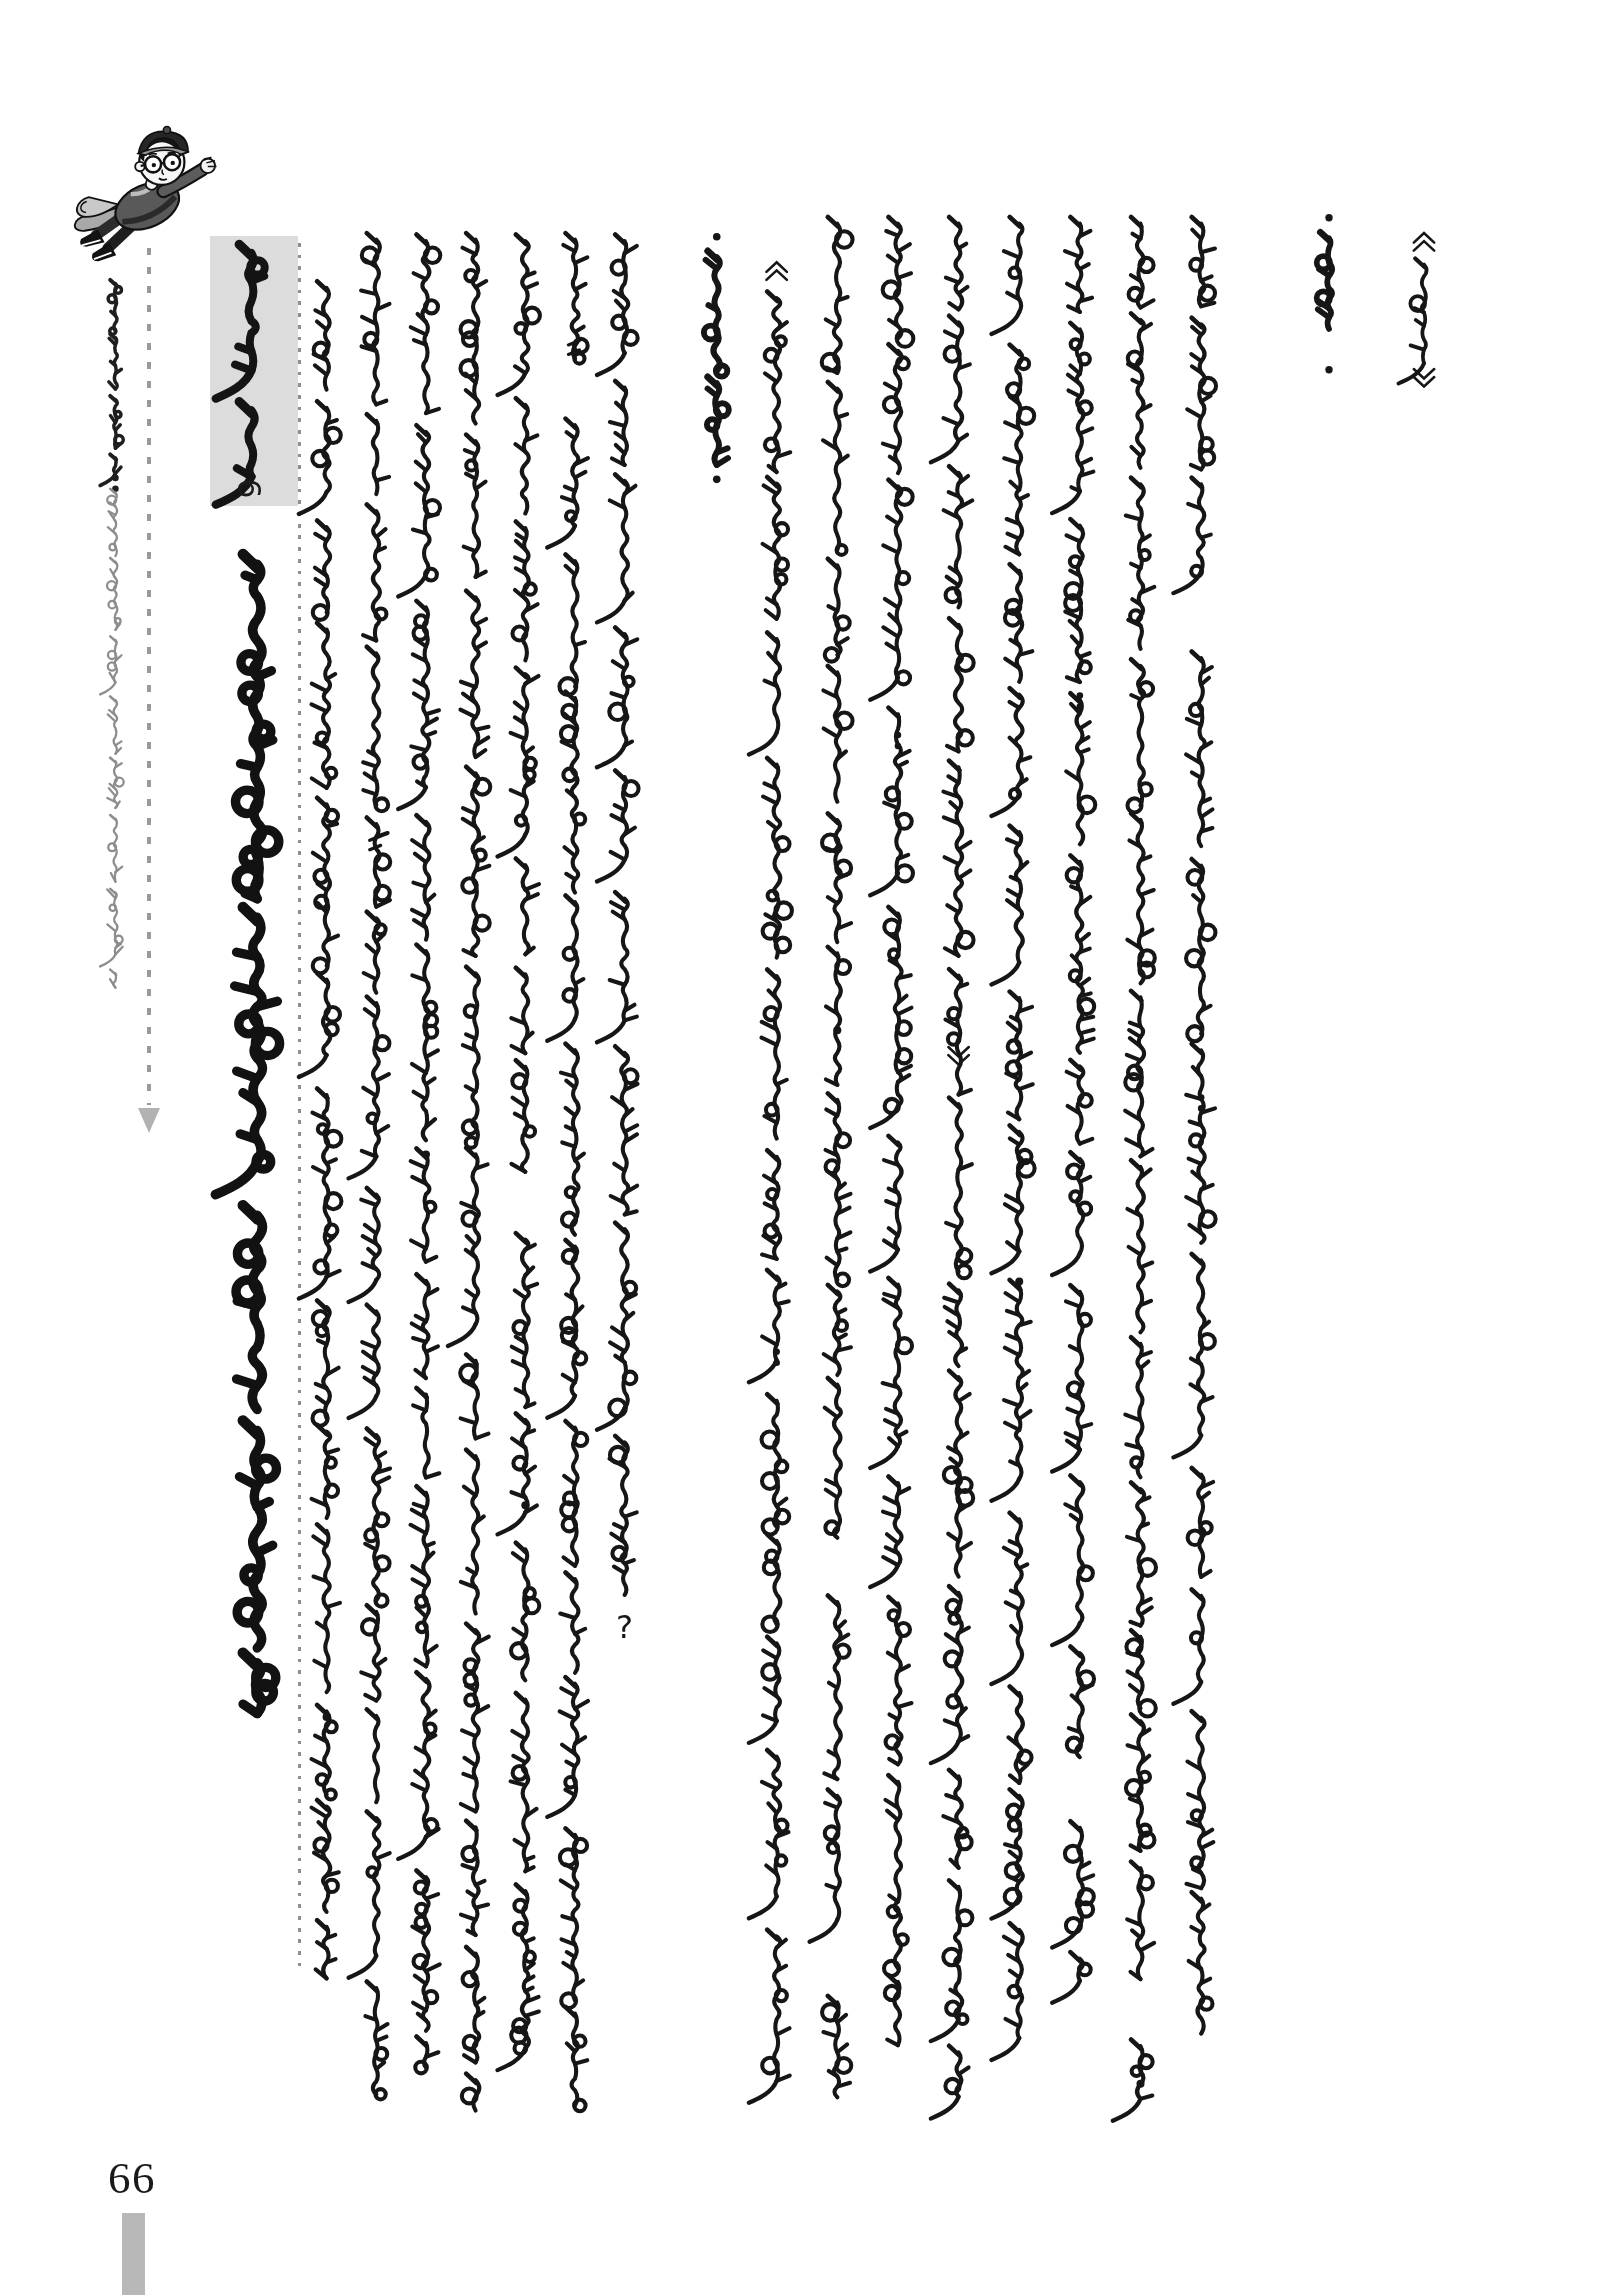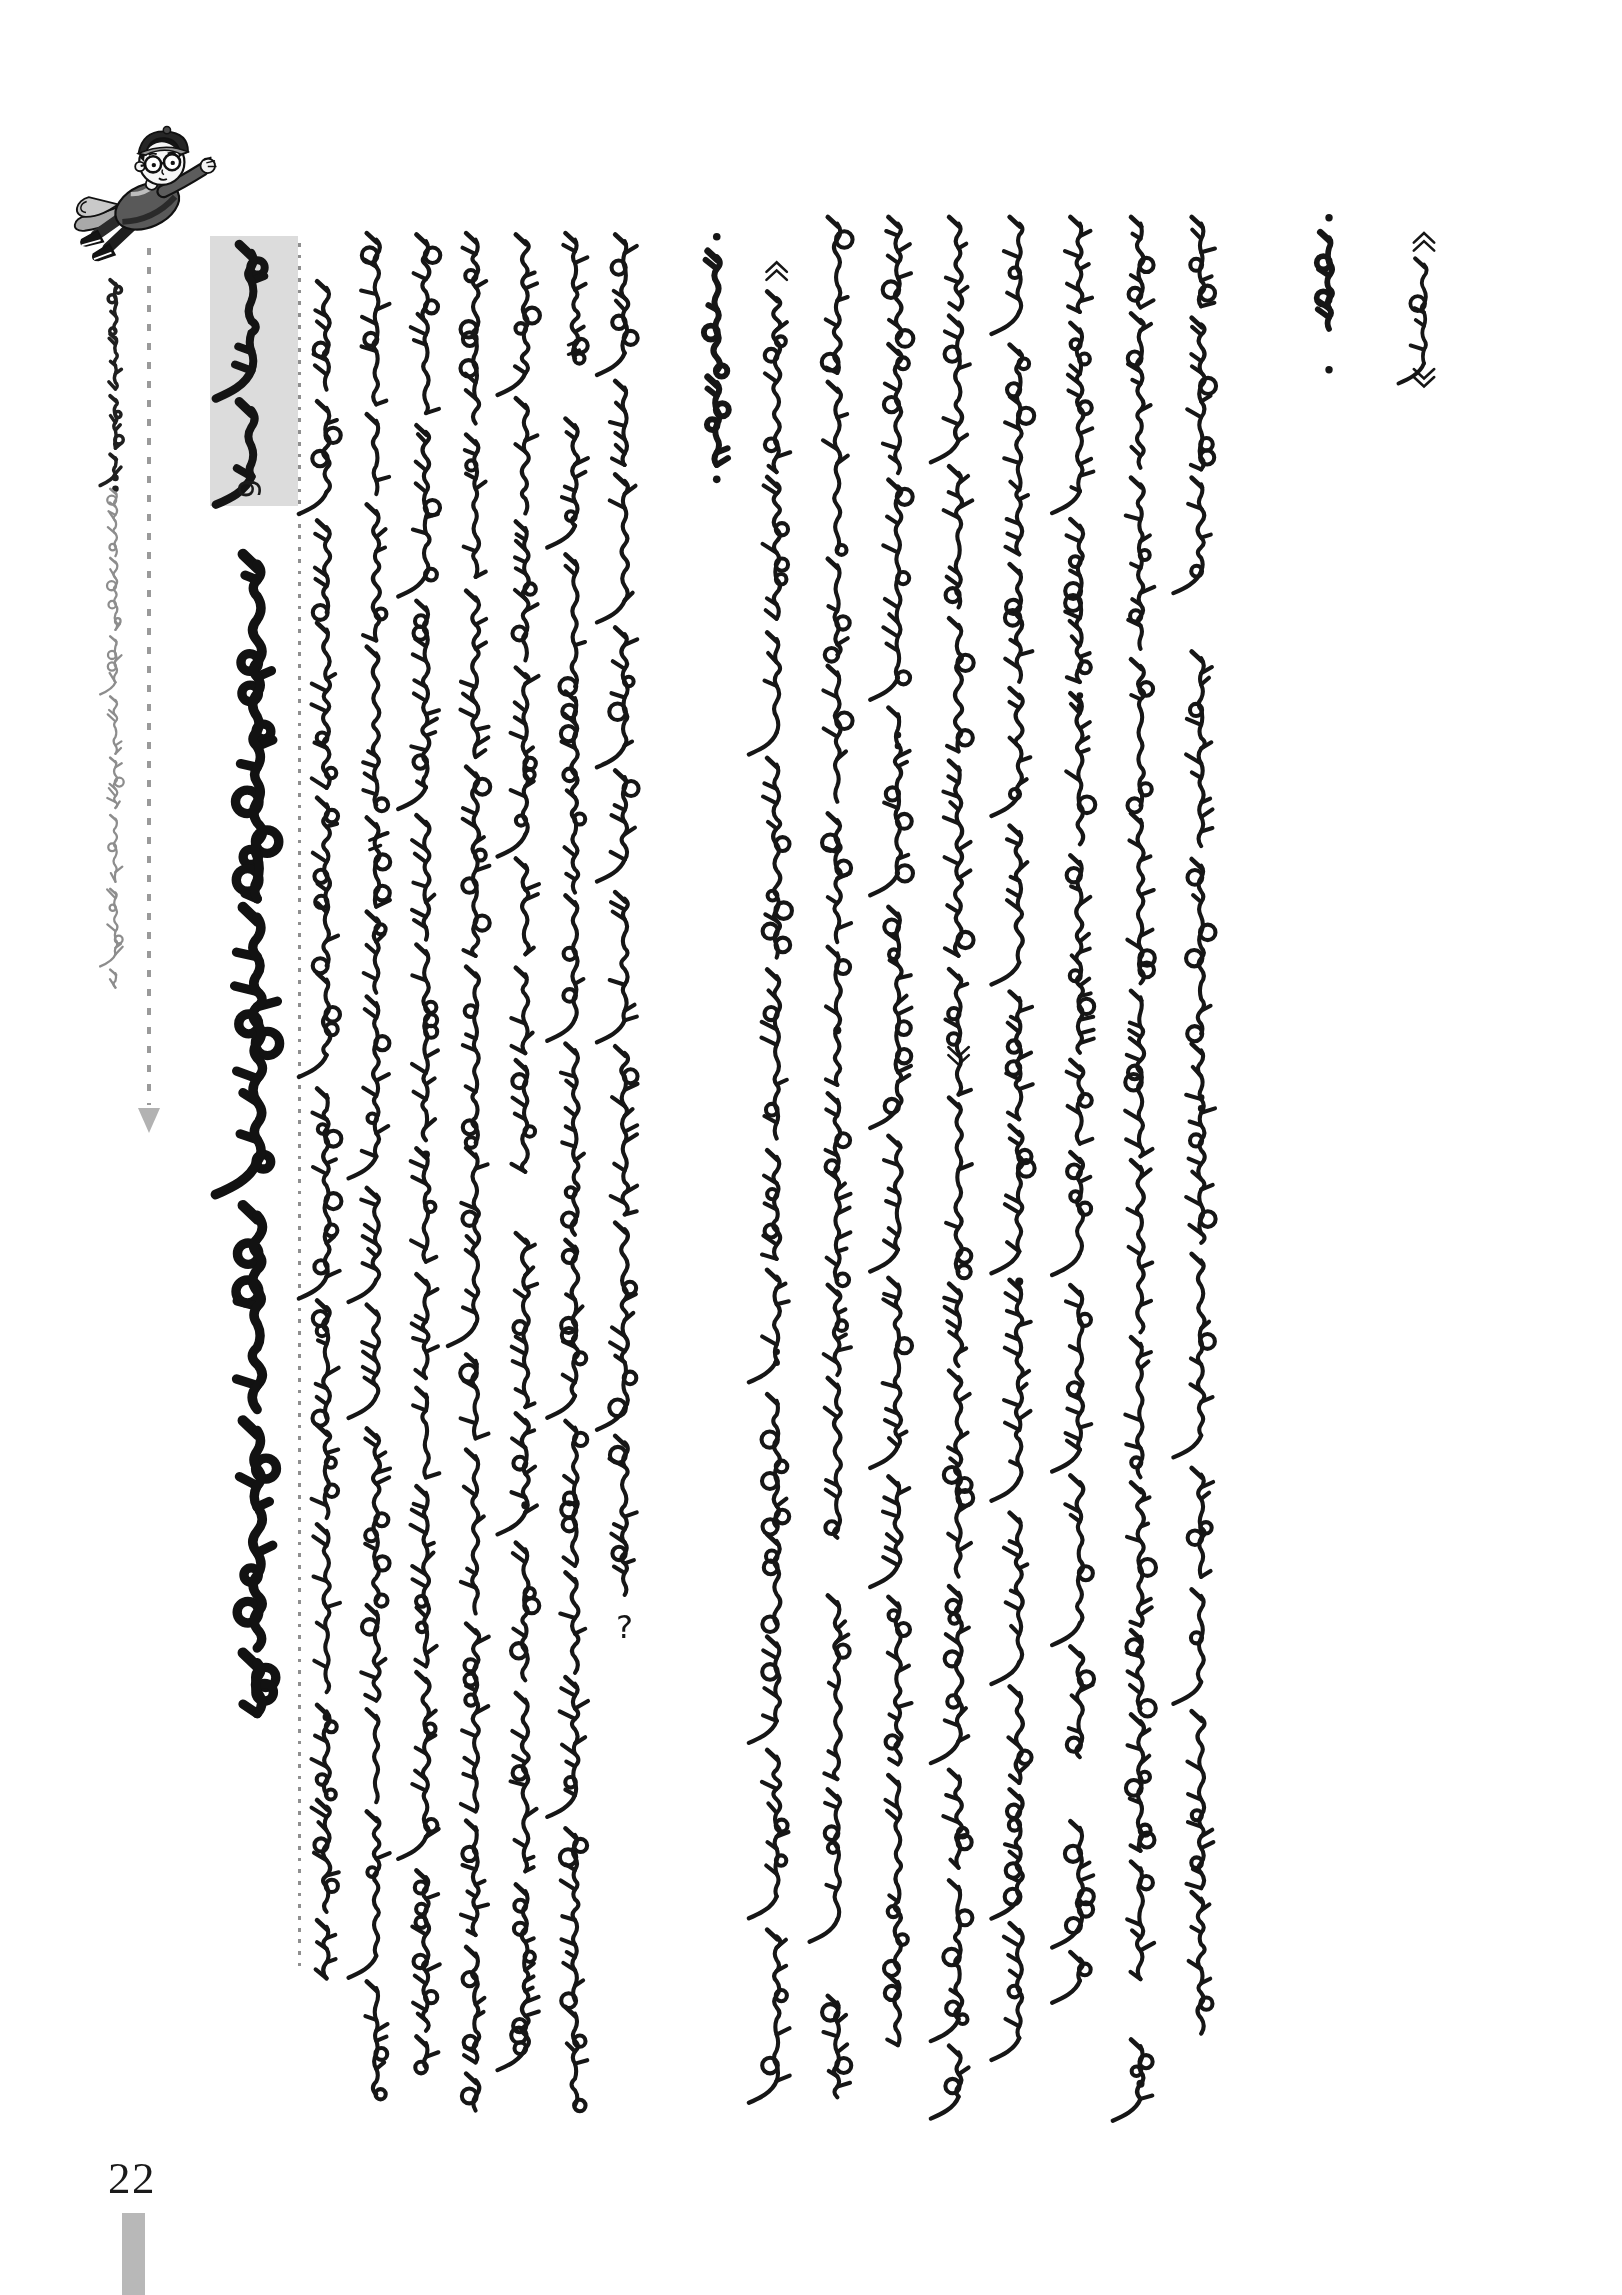--- a/index.html
+++ b/index.html
@@ -1854,17 +1854,17 @@
         <path d="M 0 497.2 C -5.5200000000000005 511.9121458216943, -22.080000000000002 519.2721458216943, -34.96 524.7921458216942" fill="none" stroke-width="5.390280000000001"></path>
         <path d="M -14 332 L 0 319 L 14 332" fill="none" stroke-width="3.5"></path>
         <path d="M -14 343 L 0 330 L 14 343" fill="none" stroke-width="3.5"></path>
         <path d="M -14 505 L 0 518 L 14 505" fill="none" stroke-width="3.5"></path>
         <path d="M -14 516 L 0 529 L 14 516" fill="none" stroke-width="3.5"></path>
       </g>
     </svg>
 
   <div class="abs lesson-num">6</div>
 
-  <div class="abs page-number">22</div>
+  <div class="abs page-number">66</div>
   <div class="abs bleed-bar"></div>
 
 </div>
 
 
 </body></html>

